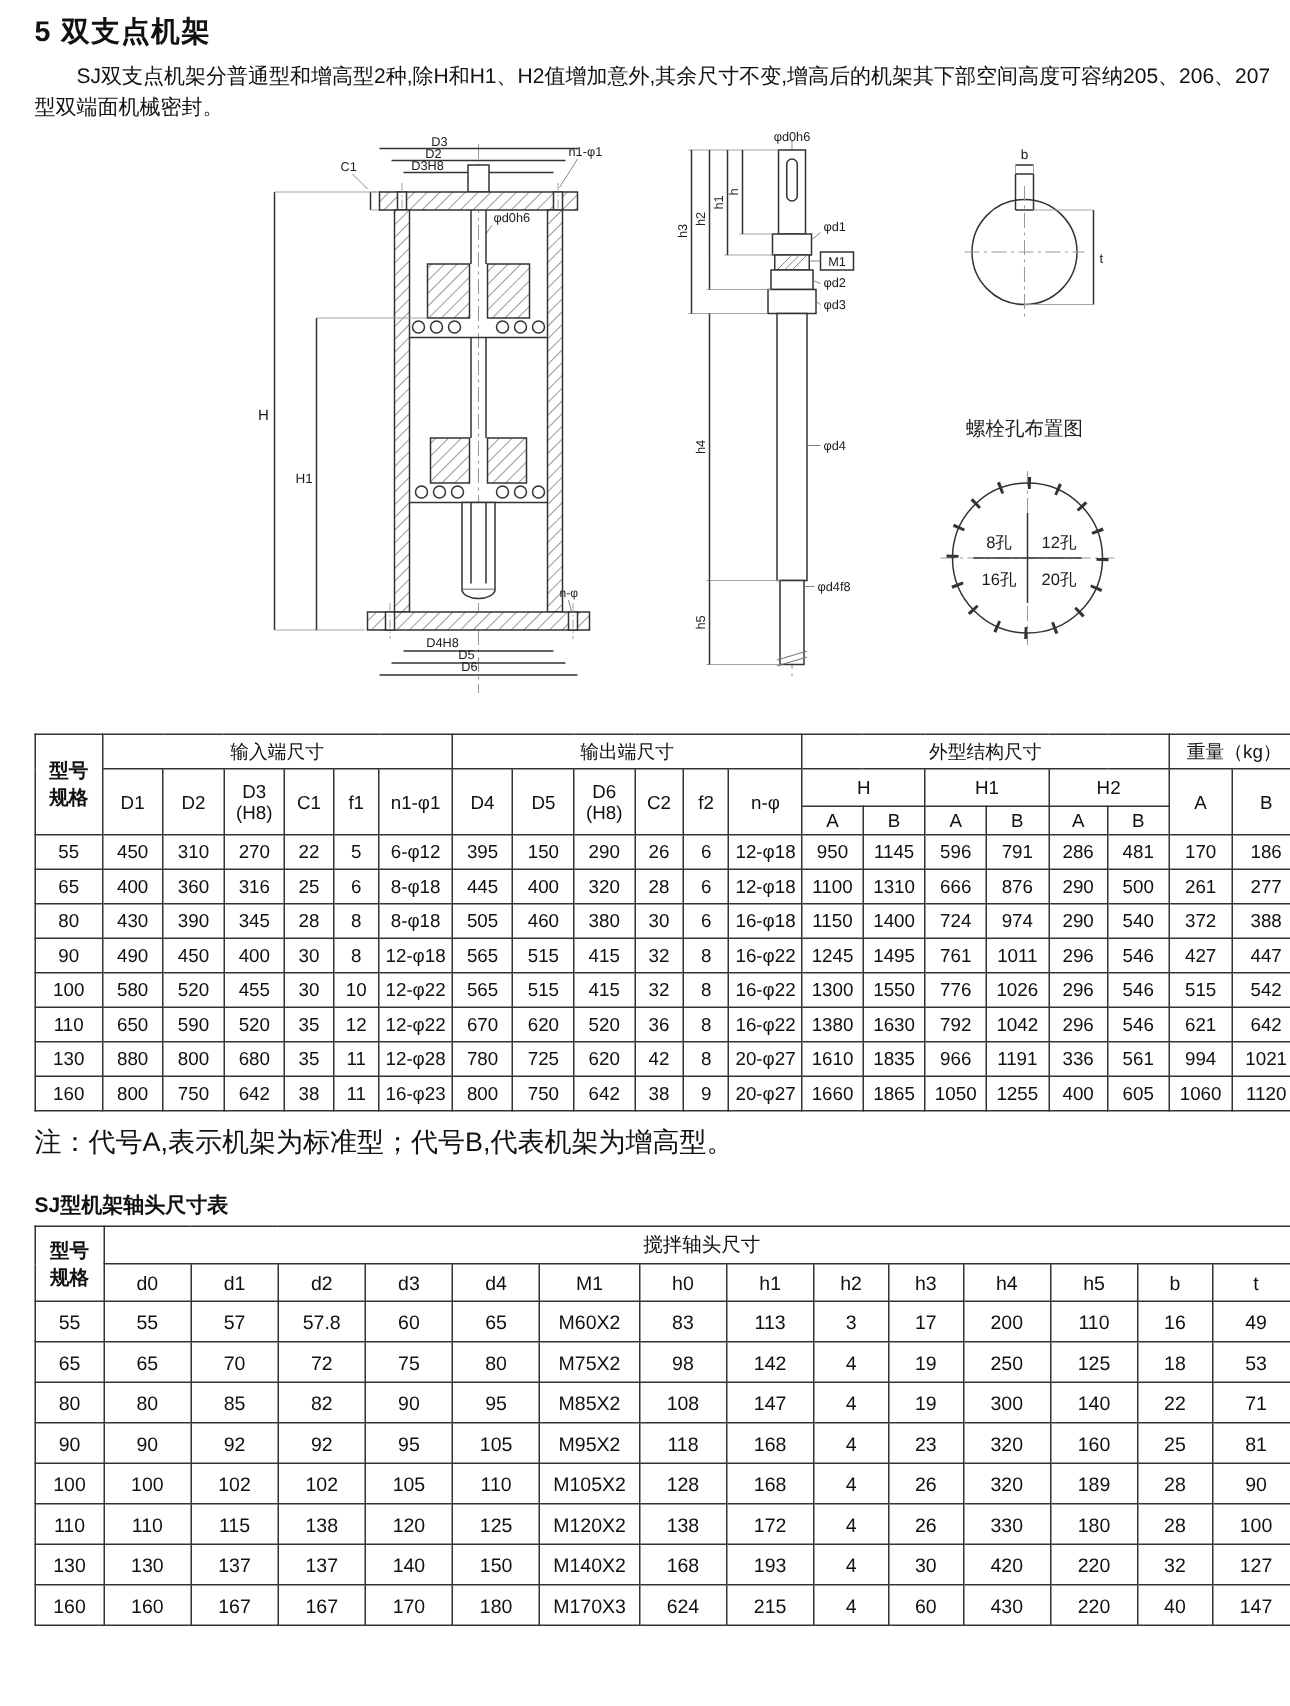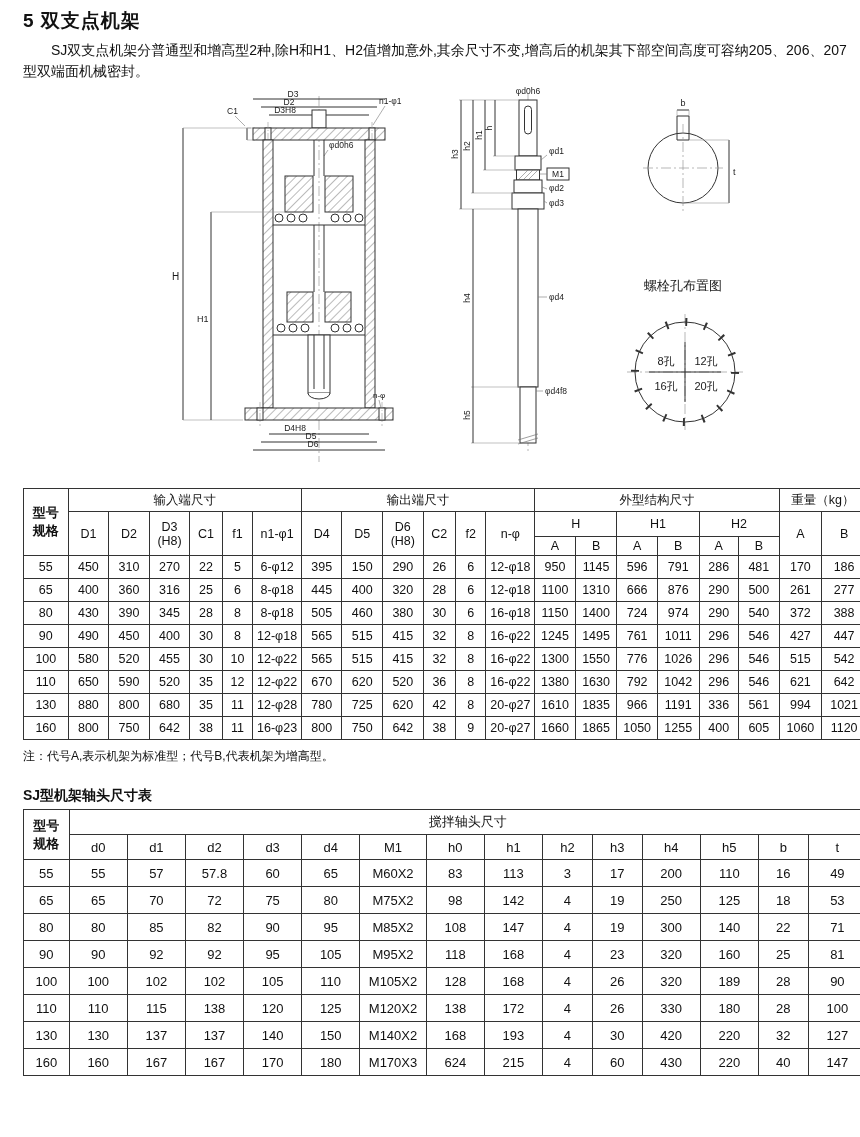--- a/index.html
+++ b/index.html
@@ -24,21 +24,21 @@
   }
   #table1 { font-size:12.5px; }
   #table1 thead tr:nth-child(1) th { height:22px; }
   #table1 thead tr:nth-child(2) th { height:24px; }
   #table1 thead tr:nth-child(3) th { height:18px; }
   #table1 tbody td { height:22px; font-size:12.5px; }
   #table2 { font-size:13px; }
   #table2 thead th { height:24px; }
   #table2 tbody td { height:26px; }
   .model-h { font-size:13px;font-weight:bold; }
-  .note { font-size:12px; margin:8px 0 0 0; }
+  .note { font-size:18px; margin:8px 0 0 0; }
   svg text { fill:#1a1a1a; }
 </style>
 </head>
 <body>
 
 <div class="page">
 
   <h1 class="title">5 双支点机架</h1>
   <p class="intro">SJ双支点机架分普通型和增高型2种,除H和H1、H2值增加意外,其余尺寸不变,增高后的机架其下部空间高度可容纳205、206、207型双端面机械密封。</p>
 

